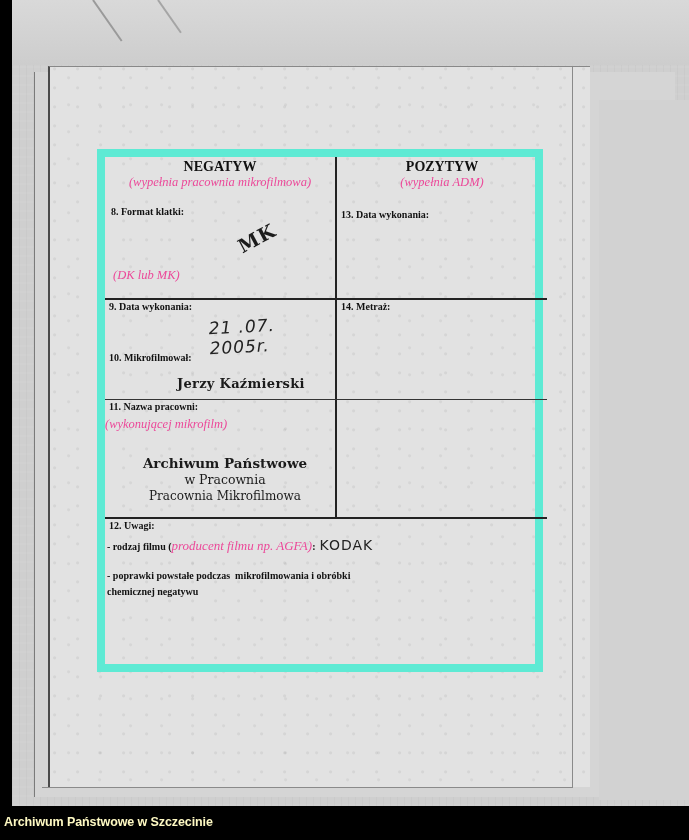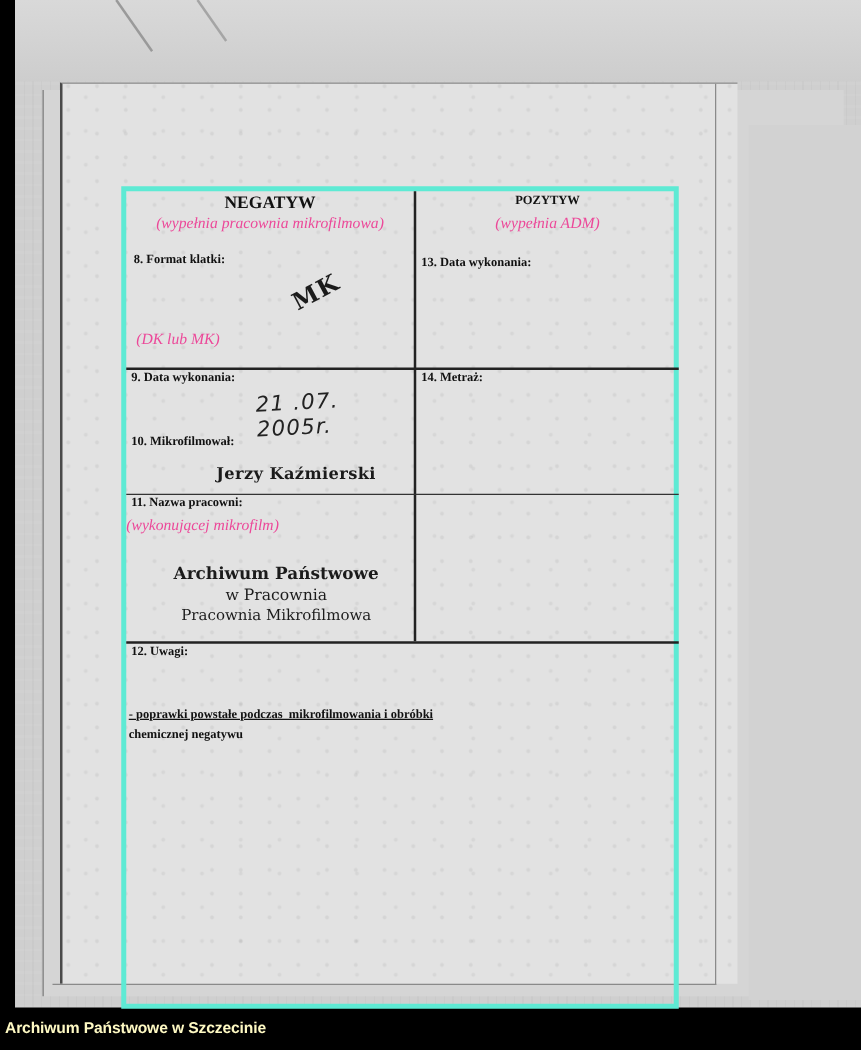--- a/index.html
+++ b/index.html
@@ -13,21 +13,21 @@
   .crease2{position:absolute;left:145px;top:0;width:2px;height:40px;background:#a5a5a5;transform:rotate(-35deg);transform-origin:top;}
   .back-sheet{position:absolute;left:22px;top:72px;width:640px;height:725px;border-left:1px solid #7a7a7a;background:#d5d5d5;}
   .right-strip{position:absolute;left:587px;top:100px;width:90px;height:700px;background:#d2d2d2;}
   .page{position:absolute;left:48px;top:66px;width:540px;height:720px;background:#e2e2e2;
     border-left:2px solid #4a4a4a;border-top:1px solid #888;
     background-image:
       radial-gradient(circle at 20% 10%, rgba(0,0,0,0.06) 0 1px, transparent 2px),
       radial-gradient(circle at 60% 40%, rgba(0,0,0,0.05) 0 1px, transparent 2px);
     background-size:23px 19px, 31px 27px;}
   .inner-frame{position:absolute;left:-8px;top:0;width:530px;height:720px;border-right:1px solid #8a8a8a;border-bottom:1px solid #8a8a8a;}
-  .form{position:absolute;left:97px;top:149px;width:446px;height:658px;border:4px solid #5eead4;box-sizing:border-box;}
+  .form{position:absolute;left:97px;top:149px;width:446px;height:523px;border:8px solid #5eead4;box-sizing:border-box;}
   .cell{position:absolute;box-sizing:border-box;border-color:#222;border-style:solid;border-width:0;}
   .b{font-weight:bold;font-size:10px;color:#111;}
   .i{font-style:italic;font-size:12.5px;color:#ec4899;}
   .center{text-align:center;}
   .hand{font-family:"DejaVu Sans",sans-serif;color:#222;font-weight:normal;}
   .stamp{font-family:"DejaVu Serif",serif;color:#1b1b1b;}
   .footer{position:absolute;left:4px;top:815px;color:#fef9c3;font-family:"Liberation Sans",sans-serif;font-size:12.5px;font-weight:bold;letter-spacing:-0.1px;}
 </style>
 </head>
 <body>
@@ -54,21 +54,21 @@
 
   <div class="cell" style="left:0;top:0;width:230px;height:141px;">
     <div class="b center" style="position:absolute;left:0;width:230px;top:2px;font-size:14px;">NEGATYW</div>
     <div class="i center" style="position:absolute;left:0;width:230px;top:18px;">(wypełnia pracownia mikrofilmowa)</div>
     <div class="b" style="position:absolute;left:6px;top:49px;">8. Format klatki:</div>
     <div class="b stamp" style="position:absolute;left:132px;top:70px;font-size:19px;transform:rotate(-28deg);letter-spacing:1px;">MK</div>
     <div class="i" style="position:absolute;left:8px;top:111px;">(DK lub MK)</div>
   </div>
 
   <div class="cell" style="left:232px;top:0;width:210px;height:141px;">
-    <div class="b center" style="position:absolute;left:0;width:210px;top:2px;font-size:10px;">POZYTYW</div>
+    <div class="b center" style="position:absolute;left:0;width:210px;top:2px;font-size:14px;">POZYTYW</div>
     <div class="i center" style="position:absolute;left:0;width:210px;top:18px;">(wypełnia ADM)</div>
     <div class="b" style="position:absolute;left:4px;top:52px;">13. Data wykonania:</div>
   </div>
 
   <div class="cell" style="left:0;top:143px;width:230px;height:99px;">
     <div class="b" style="position:absolute;left:4px;top:1px;">9. Data wykonania:</div>
     <div class="hand" style="position:absolute;left:104px;top:15px;font-size:17px;font-style:italic;letter-spacing:1px;transform:rotate(-3deg);">21 .07. 2005r.</div>
     <div class="b" style="position:absolute;left:4px;top:52px;">10. Mikrofilmował:</div>
     <div class="stamp" style="position:absolute;left:72px;top:76px;font-size:13px;font-weight:bold;letter-spacing:0.3px;">Jerzy Kaźmierski</div>
   </div>
@@ -81,18 +81,22 @@
     <div class="b" style="position:absolute;left:4px;top:1px;">11. Nazwa pracowni:</div>
     <div class="i" style="position:absolute;left:0;top:17px;">(wykonującej mikrofilm)</div>
     <div class="stamp center" style="position:absolute;left:10px;width:220px;top:55px;font-size:13.5px;font-weight:bold;">Archiwum Państwowe</div>
     <div class="stamp center" style="position:absolute;left:10px;width:220px;top:72px;font-size:12.5px;">w Pracownia</div>
     <div class="stamp center" style="position:absolute;left:10px;width:220px;top:89px;font-size:12px;">Pracownia Mikrofilmowa</div>
   </div>
 
 
   <div class="cell" style="left:0;top:362px;width:442px;height:189px;">
     <div class="b" style="position:absolute;left:4px;top:1px;">12. Uwagi:</div>
-    <div class="b" style="position:absolute;left:2px;top:51px;white-space:pre;text-decoration:underline;">- poprawki powstałe podczas  mikrofilmowania i obróbki</div>
+    <div style="position:absolute;left:2px;top:17px;white-space:nowrap;">
+      <span class="b">- rodzaj filmu (</span><span class="i" style="font-size:13px;">producent filmu np. AGFA)</span><span class="b">:</span>
+      <span class="hand" style="font-size:14px;letter-spacing:1px;">KODAK</span>
+    </div>
+    <div class="b" style="position:absolute;left:2px;top:51px;white-space:pre;">- poprawki powstałe podczas  mikrofilmowania i obróbki</div>
     <div class="b" style="position:absolute;left:2px;top:67px;">chemicznej negatywu</div>
   </div>
 </div>
 
 <div class="footer">Archiwum Państwowe w Szczecinie</div>
 
 </body></html>

